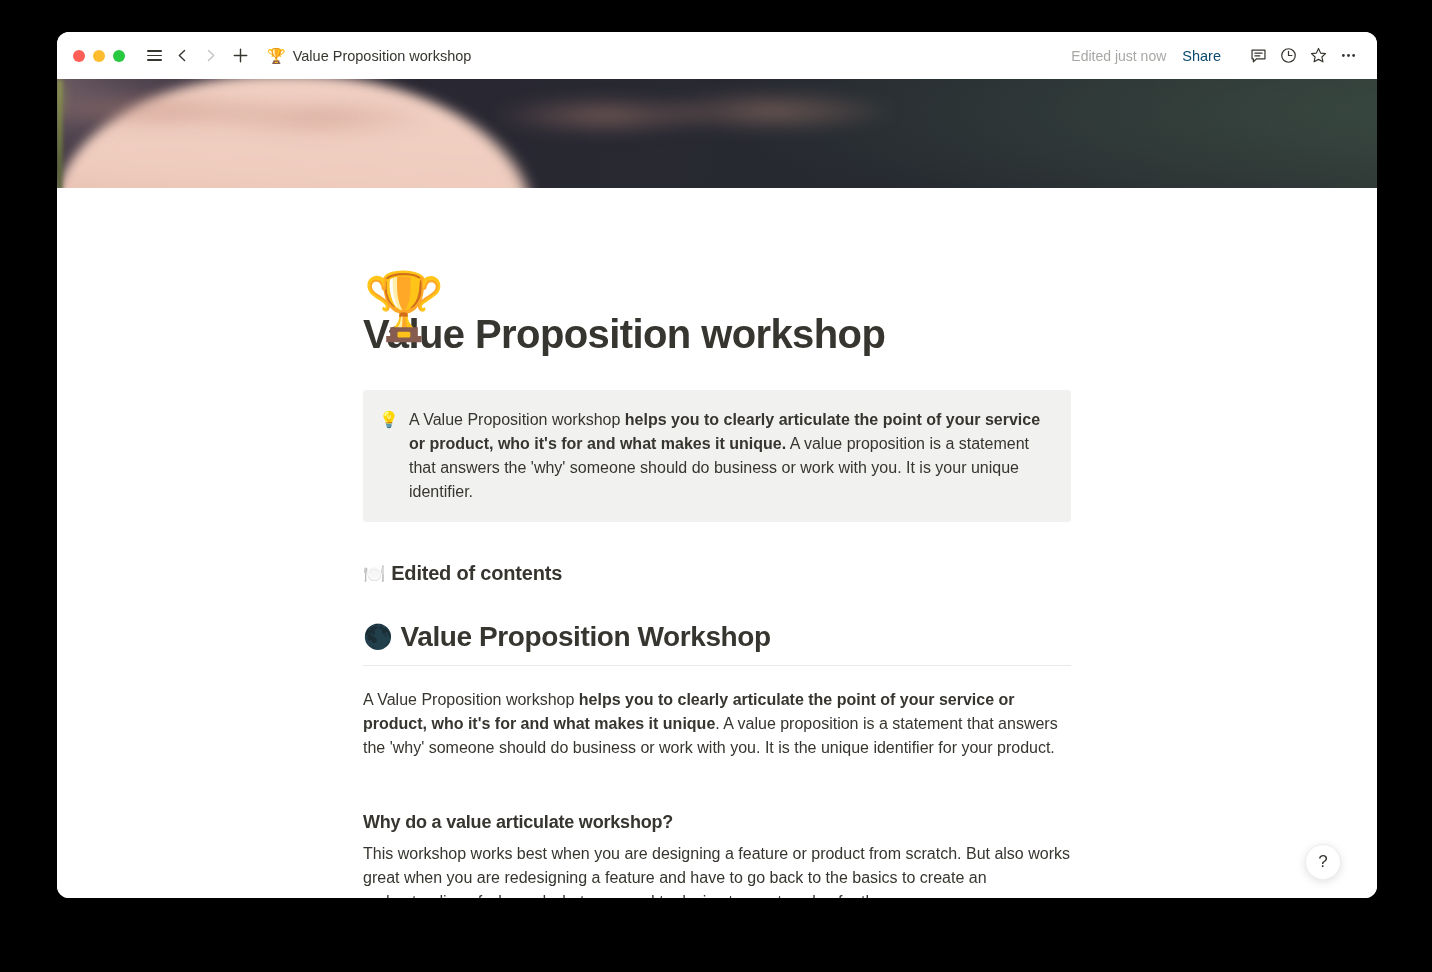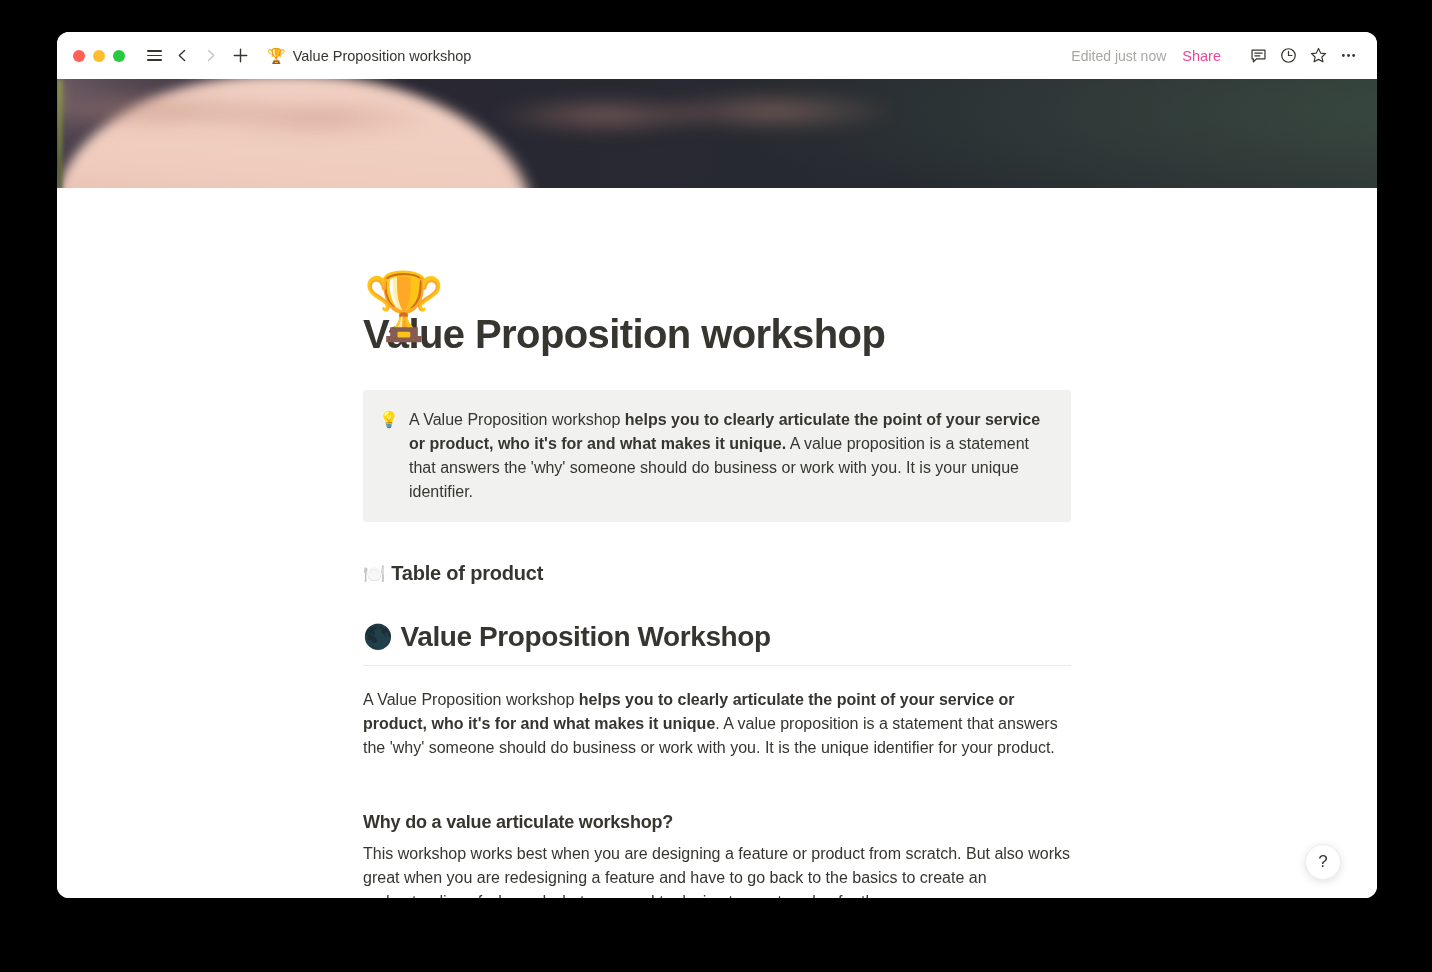--- a/index.html
+++ b/index.html
@@ -83,21 +83,21 @@
   .spacer { flex: 1 1 auto; }
 
   #edited-status {
     font-size: 14px;
     color: #a8a7a4;
     margin-right: 10px;
     white-space: nowrap;
   }
   #share-button {
     font-size: 14.5px;
-    color: #ec4899;
+    color: #0c4a6e;
     margin-right: 16px;
     padding: 3px 6px;
     border-radius: 4px;
     white-space: nowrap;
     text-align: right;
   }
   .tb-right-icon {
     width: 30px; height: 28px;
     display: flex; align-items: center; justify-content: center;
     color: #37352f;
@@ -406,21 +406,21 @@
 
       <h1 id="page-title">Value Proposition workshop</h1>
 
       <div id="callout">
         <div class="callout-emoji">💡</div>
         <div class="callout-text"><span>A Value Proposition workshop </span><b>helps you to clearly articulate the point of your service or product, who it's for and what makes it unique.</b><span> A value proposition is a statement that answers the 'why' someone should do business or work with you. It is your unique identifier.</span></div>
       </div>
 
       <div class="toc-heading">
         <span class="h-emoji">🍽️</span>
-        <span>Table of product</span>
+        <span>Edited of contents</span>
       </div>
 
       <div class="h1-heading">
         <span class="h-emoji">🌑</span>
         <span>Value Proposition Workshop</span>
       </div>
       <div class="rule"></div>
 
       <p class="body-para"><span>A Value Proposition workshop </span><b>helps you to clearly articulate the point of your service or product, who it's for and what makes it unique</b><span>. A value proposition is a statement that answers the 'why' someone should do business or work with you. It is the unique identifier for your product.</span></p>
 

